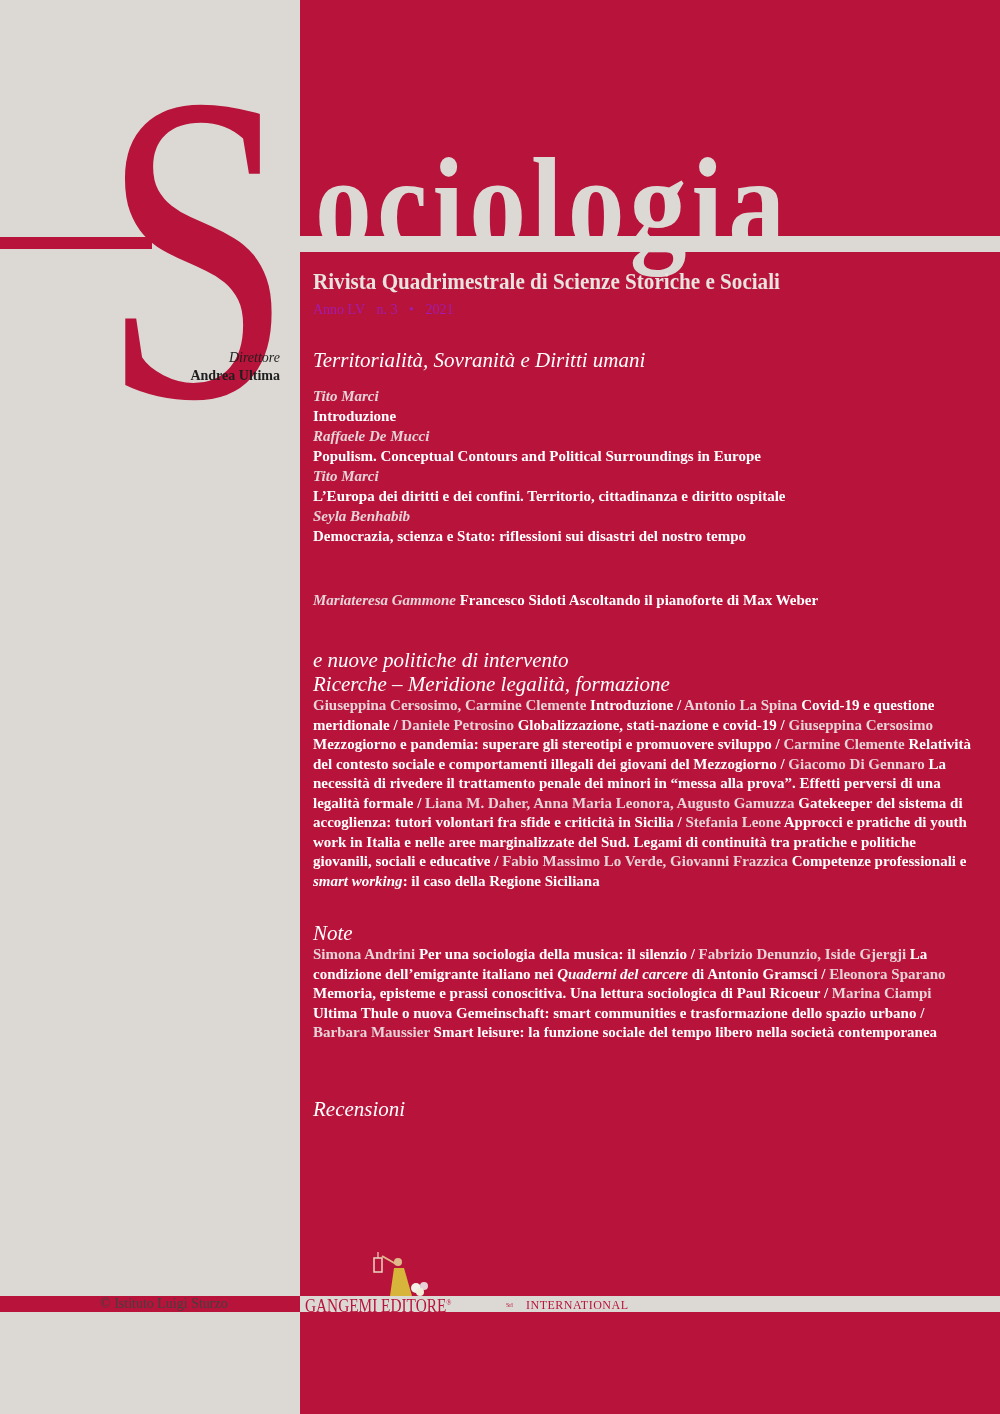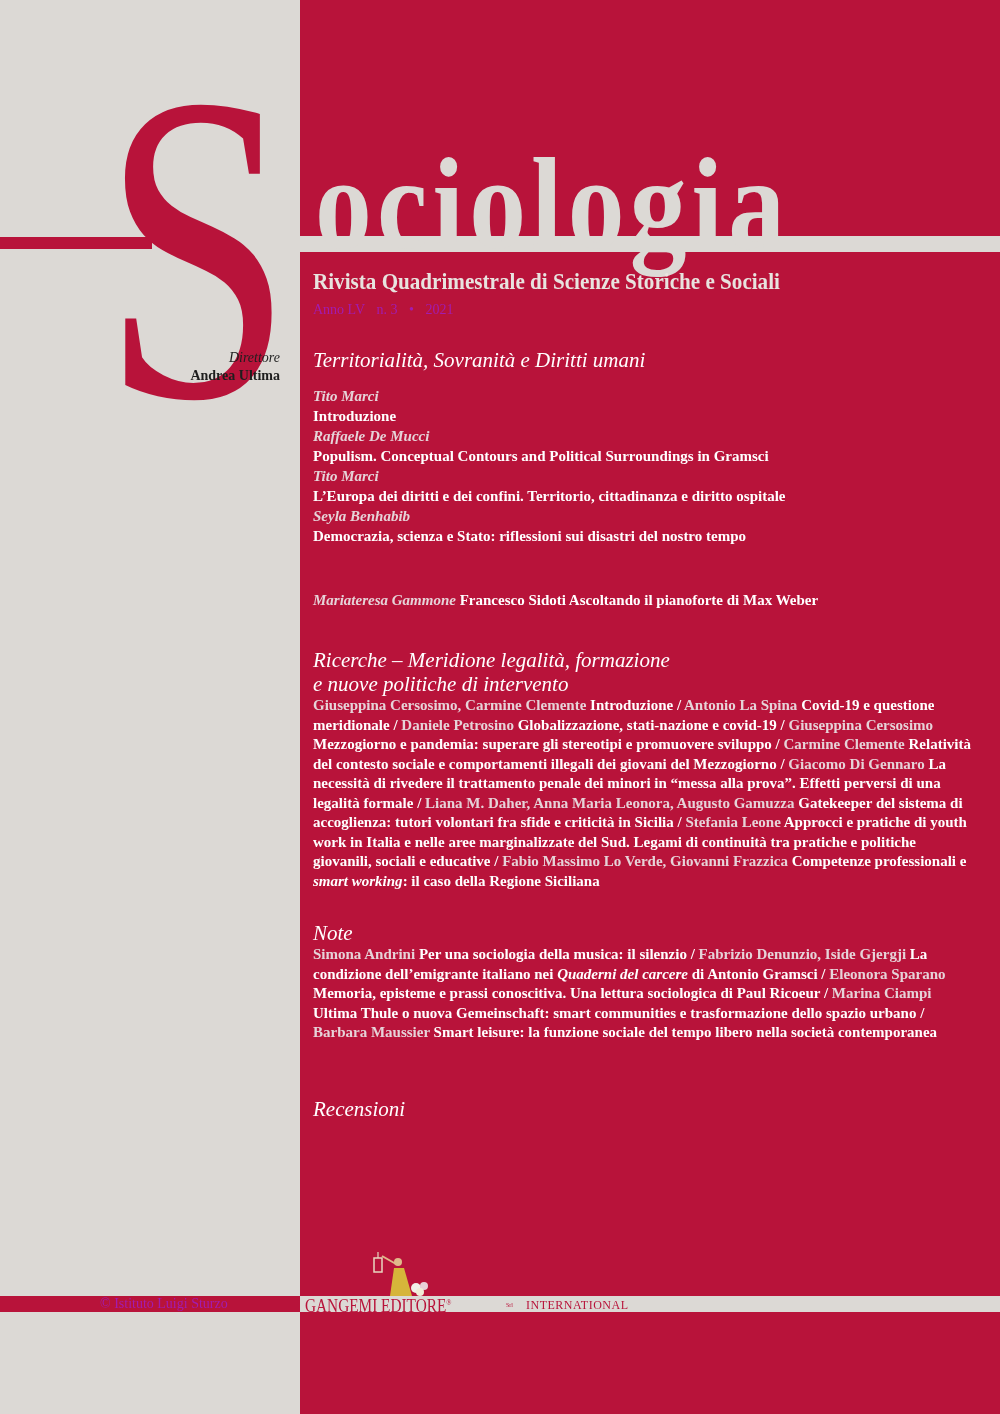--- a/index.html
+++ b/index.html
@@ -51,21 +51,21 @@
   .section-title { font-style: italic; font-size: 21px; color: #fff; line-height: 24px; }
   .toc-entry { font-size: 15px; line-height: 20px; }
   .author { font-style: italic; color: #e6d3d8; font-weight: bold; }
   .work { font-weight: bold; color: #fff; }
   .para { font-size: 15px; line-height: 19.5px; font-weight: bold; color: #fff; }
   .para .a { color: #e6d3d8; font-weight: bold; }
   .para .it { font-style: italic; }
 
   .footer-band-left { position: absolute; left: 0; top: 1296px; width: 300px; height: 16px; background: #b8133a; }
   .footer-band-right { position: absolute; left: 300px; top: 1296px; width: 700px; height: 16px; background: #dcd9d5; }
-  .copyright { position: absolute; left: 100px; top: 1296px; font-size: 14px; color: #a21caf; line-height: 16px; white-space: nowrap; }
+  .copyright { position: absolute; left: 100px; top: 1296px; font-size: 14px; color: #404040; line-height: 16px; white-space: nowrap; }
   .publisher { position: absolute; left: 305px; top: 1294px; font-size: 18px; color: #b8133a; line-height: 18px; white-space: nowrap; transform: scaleX(0.85); transform-origin: left top; }
   .publisher sup { font-size: 8px; }
   .srl { font-size: 6px; color: #b8133a; position: absolute; left: 506px; top: 1302px; }
   .intl { position: absolute; left: 526px; top: 1298px; font-size: 12px; color: #b8133a; white-space: nowrap; letter-spacing: 0.5px; text-align: right; }
 
   .logo { position: absolute; left: 370px; top: 1252px; width: 70px; height: 44px; }
 </style>
 </head>
 <body>
 
@@ -92,38 +92,38 @@
 
 <div class="content">
 
   <div>
     <div class="section-title">Territorialità, Sovranità e Diritti umani</div>
     <div style="height:14px"></div>
     <div class="toc-entry">
       <div class="author">Tito Marci</div>
       <div class="work">Introduzione</div>
       <div class="author">Raffaele De Mucci</div>
-      <div class="work">Populism. Conceptual Contours and Political Surroundings in Gramsci</div>
+      <div class="work">Populism. Conceptual Contours and Political Surroundings in Europe</div>
       <div class="author">Tito Marci</div>
       <div class="work">L’Europa dei diritti e dei confini. Territorio, cittadinanza e diritto ospitale</div>
       <div class="author">Seyla Benhabib</div>
       <div class="work">Democrazia, scienza e Stato: riflessioni sui disastri del nostro tempo</div>
     </div>
   </div>
 
   <div style="margin-top:44px">
     <div class="toc-entry">
       <span class="author">Mariateresa Gammone</span>
       <span class="work">Francesco Sidoti Ascoltando il pianoforte di Max Weber</span>
     </div>
   </div>
 
   <div style="margin-top:38px">
+    <div class="section-title">e nuove politiche di intervento</div>
     <div class="section-title">Ricerche – Meridione legalità, formazione</div>
-    <div class="section-title">e nuove politiche di intervento</div>
     <div class="para"><span class="a">Giuseppina Cersosimo, Carmine Clemente</span><span> Introduzione / </span><span class="a">Antonio La Spina</span><span> Covid-19 e questione meridionale / </span><span class="a">Daniele Petrosino</span><span> Globalizzazione, stati-nazione e covid-19 / </span><span class="a">Giuseppina Cersosimo</span><span> Mezzogiorno e pandemia: superare gli stereotipi e promuovere sviluppo / </span><span class="a">Carmine Clemente</span><span> Relatività del contesto sociale e comportamenti illegali dei giovani del Mezzogiorno / </span><span class="a">Giacomo Di Gennaro</span><span> La necessità di rivedere il trattamento penale dei minori in “messa alla prova”. Effetti perversi di una legalità formale / </span><span class="a">Liana M. Daher, Anna Maria Leonora, Augusto Gamuzza</span><span> Gatekeeper del sistema di accoglienza: tutori volontari fra sfide e criticità in Sicilia / </span><span class="a">Stefania Leone</span><span> Approcci e pratiche di youth work in Italia e nelle aree marginalizzate del Sud. Legami di continuità tra pratiche e politiche giovanili, sociali e educative / </span><span class="a">Fabio Massimo Lo Verde, Giovanni Frazzica</span><span> Competenze professionali e </span><span class="it">smart working</span><span>: il caso della Regione Siciliana</span></div>
   </div>
 
   <div style="margin-top:30px">
     <div class="section-title">Note</div>
     <div class="para"><span class="a">Simona Andrini</span><span> Per una sociologia della musica: il silenzio / </span><span class="a">Fabrizio Denunzio, Iside Gjergji</span><span> La condizione dell’emigrante italiano nei </span><span class="it">Quaderni del carcere</span><span> di Antonio Gramsci / </span><span class="a">Eleonora Sparano</span><span> Memoria, episteme e prassi conoscitiva. Una lettura sociologica di Paul Ricoeur / </span><span class="a">Marina Ciampi</span><span> Ultima Thule o nuova Gemeinschaft: smart communities e trasformazione dello spazio urbano / </span><span class="a">Barbara Maussier</span><span> Smart leisure: la funzione sociale del tempo libero nella società contemporanea</span></div>
   </div>
 
   <div style="margin-top:54px">
     <div class="section-title">Recensioni</div>

